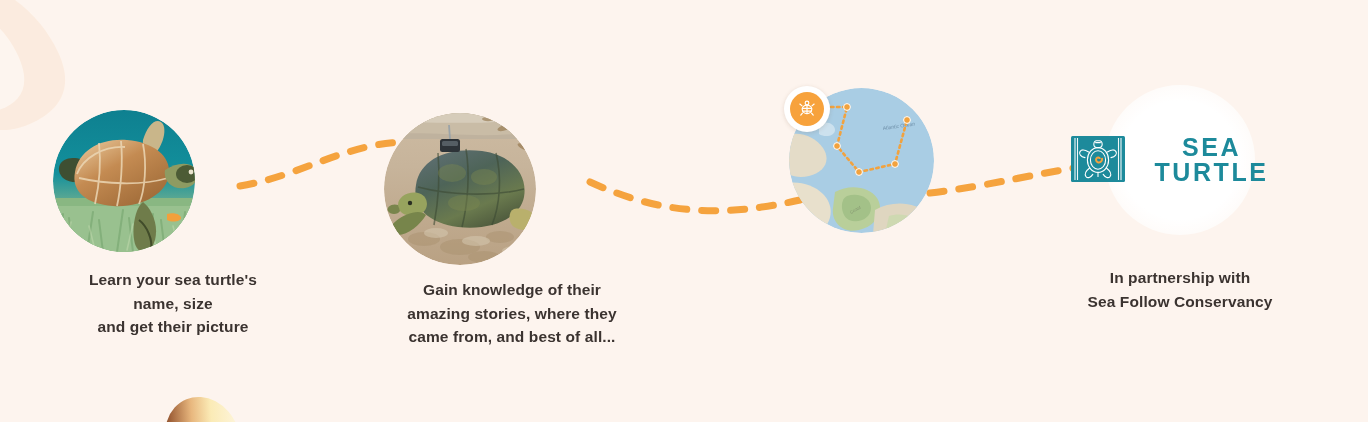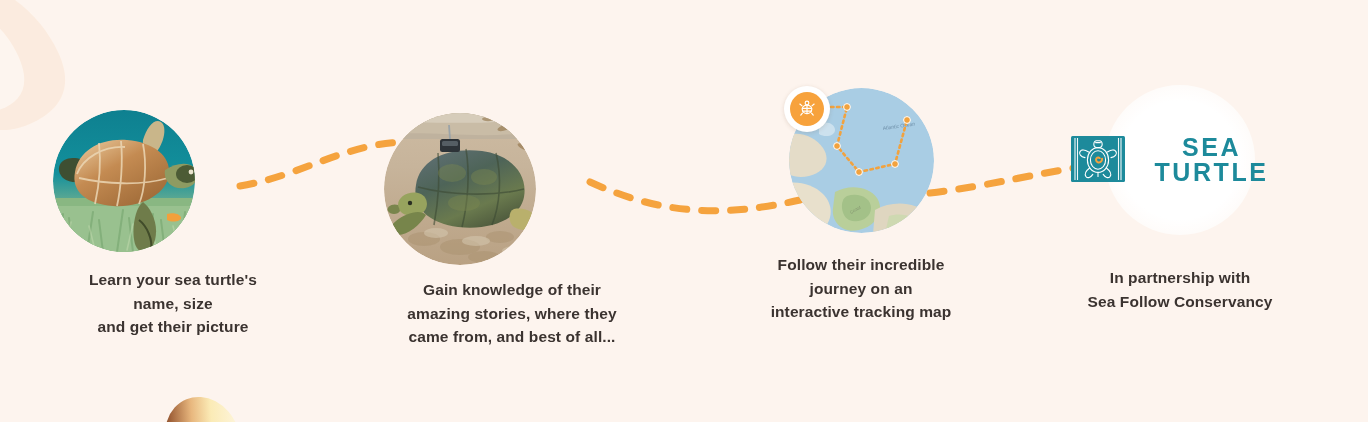--- a/index.html
+++ b/index.html
@@ -392,23 +392,20 @@
             <path d="M7.2 14.4 L16.8 14.4"></path>
             <circle cx="12" cy="5.4" r="2"></circle>
             <path d="M6.6 8.6 L4.2 6.6"></path>
             <path d="M17.4 8.6 L19.8 6.6"></path>
             <path d="M7 16.4 L5.2 18.6"></path>
             <path d="M17 16.4 L18.8 18.6"></path>
           </svg>
         </div>
       </div>
     </div>
-    <div class="step-caption">Follow their incredible
-journey on an
-interactive tracking map</div>
   </div>
 
   <div class="step" id="step-4">
     <div class="step-media" style="width:240px; position:relative; height:150px;">
       <div id="logo-halo" style="position:absolute; left:50%; top:0; transform:translateX(-50%);"></div>
 
       <div id="stc-logo" style="top:75px;">
 
         <svg id="stc-mark" viewBox="0 0 54 52" xmlns="http://www.w3.org/2000/svg">
           <rect x="0" y="2" width="54" height="46" rx="1.5" fill="#1D8A9B"></rect>

